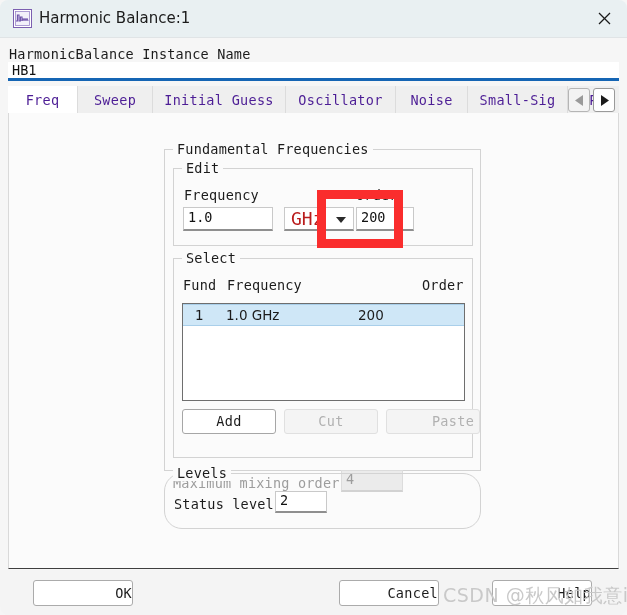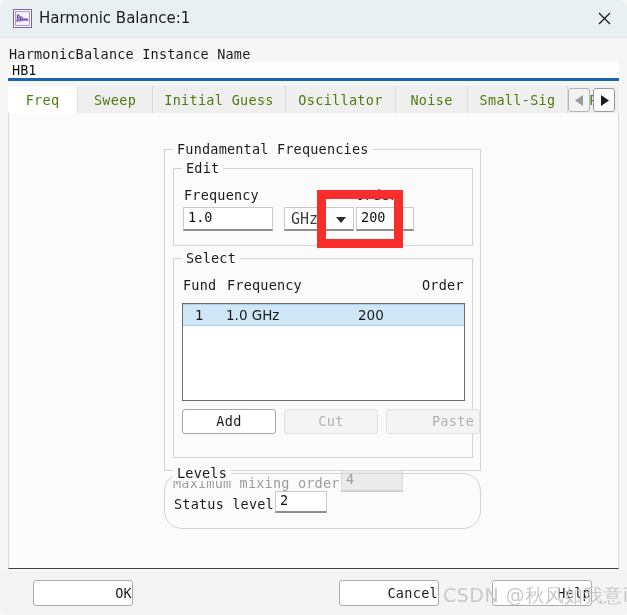--- a/index.html
+++ b/index.html
@@ -97,21 +97,21 @@
     background: #efefef;
     border-bottom: 1px solid #c8c8c8;
     box-sizing: border-box;
   }
   .tab {
     position: absolute;
     top: 0;
     height: 28px;
     line-height: 28px;
     font-size: 13.5px;
-    color: #4d7c0f;
+    color: #4c1d95;
     text-align: center;
     background: #efefef;
     border-right: 1px solid #dcdcdc;
     box-sizing: border-box;
     white-space: nowrap;
     cursor: default;
     letter-spacing: 0.3px;
   }
   .tab.active {
     background: #ffffff;
@@ -199,22 +199,22 @@
     border-bottom: 2px solid #d2d2d2;
     color: #9d9d9d;
   }
 
   .combobox {
     position: absolute;
     background: #ffffff;
     border: 1px solid #c9c9c9;
     border-bottom: 2px solid #8f8f8f;
     box-sizing: border-box;
-    font-size: 15px;
-    color: #404040;
+    font-size: 18px;
+    color: #b91c1c;
     cursor: default;
   }
   .combobox .cb-text {
     position: absolute;
     left: 6px; top: 0;
     line-height: 22px;
     white-space: nowrap;
   }
   .combobox .cb-arrow {
     position: absolute;

